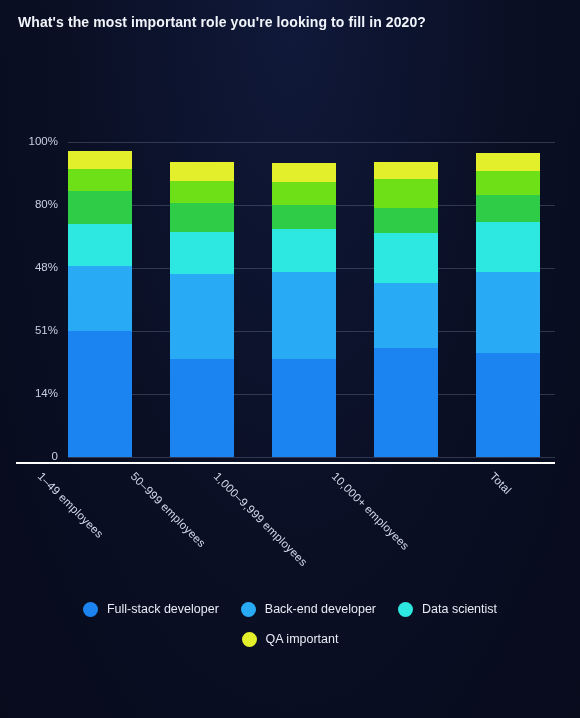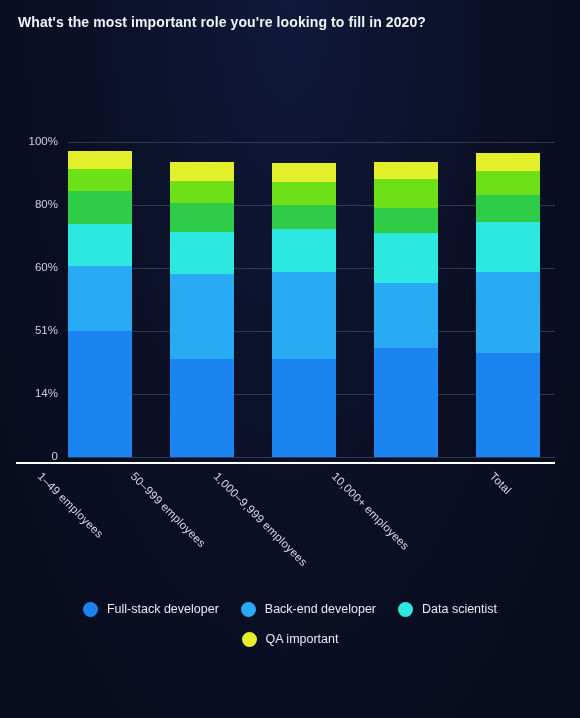--- a/index.html
+++ b/index.html
@@ -161,21 +161,21 @@
         <div class="gridline" style="top: 457px;"></div>
       </div>
     <div id="yticks">
         <div class="ytick-wrap" style="top: 142px;">
           <div class="ytick">100%</div>
         </div>
         <div class="ytick-wrap" style="top: 205px;">
           <div class="ytick">80%</div>
         </div>
         <div class="ytick-wrap" style="top: 268px;">
-          <div class="ytick">60%</div>
+          <div class="ytick">48%</div>
         </div>
         <div class="ytick-wrap" style="top: 331px;">
           <div class="ytick">51%</div>
         </div>
         <div class="ytick-wrap" style="top: 394px;">
           <div class="ytick">14%</div>
         </div>
         <div class="ytick-wrap" style="top: 457px;">
           <div class="ytick">0</div>
         </div>

